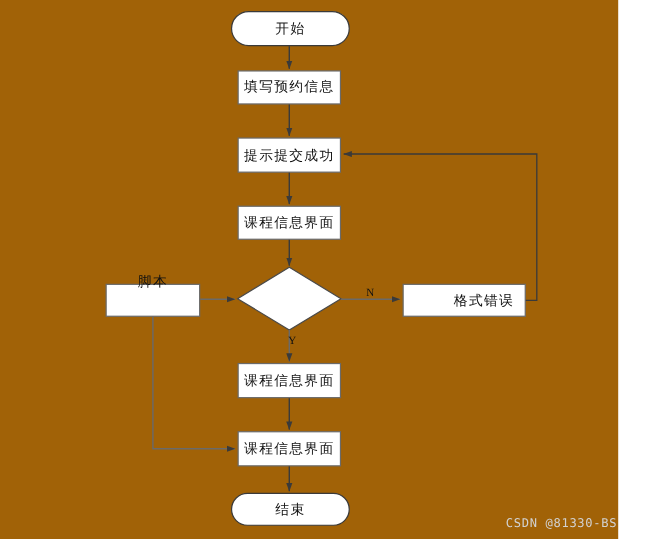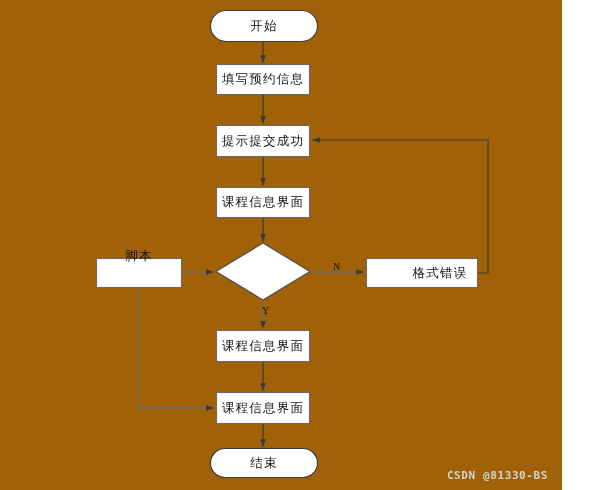--- a/index.html
+++ b/index.html
@@ -38,28 +38,27 @@
   }
   .edge-label {
     position: absolute;
     font-size: 10px;
     color: #111111;
     font-family: "Liberation Serif", "DejaVu Serif", serif;
     white-space: nowrap;
   }
   #watermark {
     position: absolute;
-    right: 14px;
+    right: 1px;
     bottom: 8px;
     font-size: 11px;
     color: #d2d2d2;
     letter-spacing: 0.6px;
     font-family: "DejaVu Sans Mono", "Liberation Mono", monospace;
     white-space: nowrap;
-    font-weight: bold;
   }
 </style>
 </head>
 <body>
 
 <div id="canvas">
 
   <svg id="flow-svg" viewBox="0 0 604 490" xmlns="http://www.w3.org/2000/svg">
     <defs>
       <marker id="arrow" markerWidth="9" markerHeight="9" refX="7.4" refY="3.1" orient="auto" markerUnits="userSpaceOnUse">

